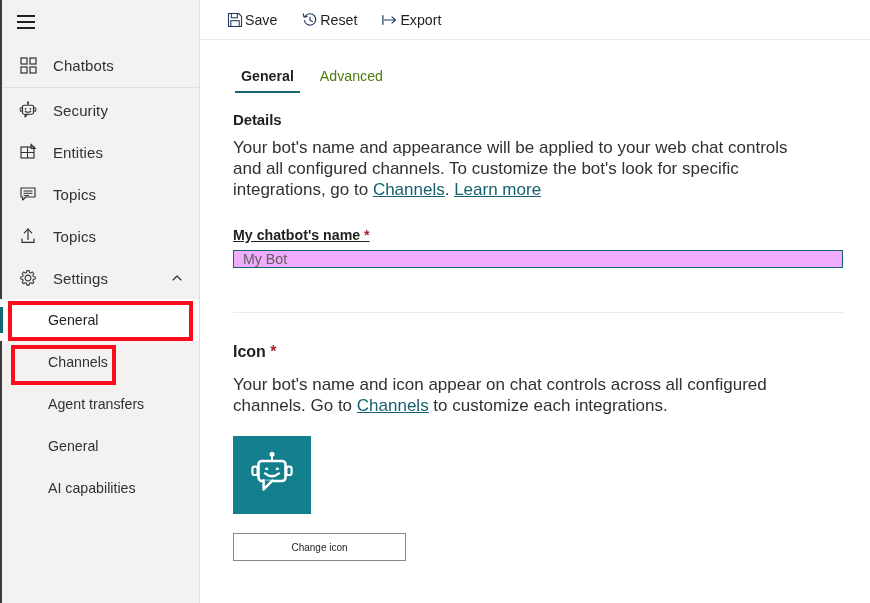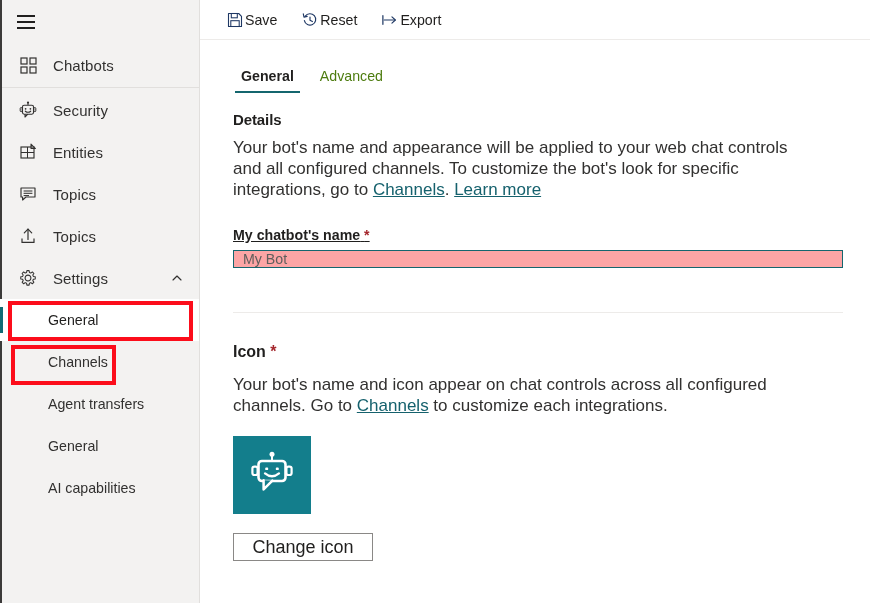--- a/index.html
+++ b/index.html
@@ -172,21 +172,21 @@
     margin-top: 27px;
     margin-bottom: 7px;
     text-decoration: underline;
   }
   .req { color: #a4262c; font-weight: bold; }
 
   .text-input {
     width: 610px;
     height: 16px;
     border: 1.6px solid #14666e;
-    background: #fca5a5;
+    background: #f0abfc;
     font-family: "Liberation Sans", sans-serif;
     font-size: 14.2px;
     color: #605e5c;
     padding: 8px 9px;
     outline: none;
   }
 
   .hr {
     width: 610px;
     height: 1px;
@@ -207,26 +207,26 @@
     width: 78px; height: 78px;
     background: #137e8c;
     margin-top: 20px;
     display: flex;
     align-items: center;
     justify-content: center;
   }
 
   .change-btn {
     margin-top: 19px;
-    width: 140px;
+    width: 173px;
     height: 28px;
     background: #ffffff;
     border: 1px solid #8a8886;
     font-family: "Liberation Sans", sans-serif;
-    font-size: 18px;
+    font-size: 10px;
     color: #201f1e;
     cursor: pointer;
   }
 
   
   .annot {
     position: absolute;
     border: 4px solid #fc0d1b;
     pointer-events: none;
     z-index: 50;

